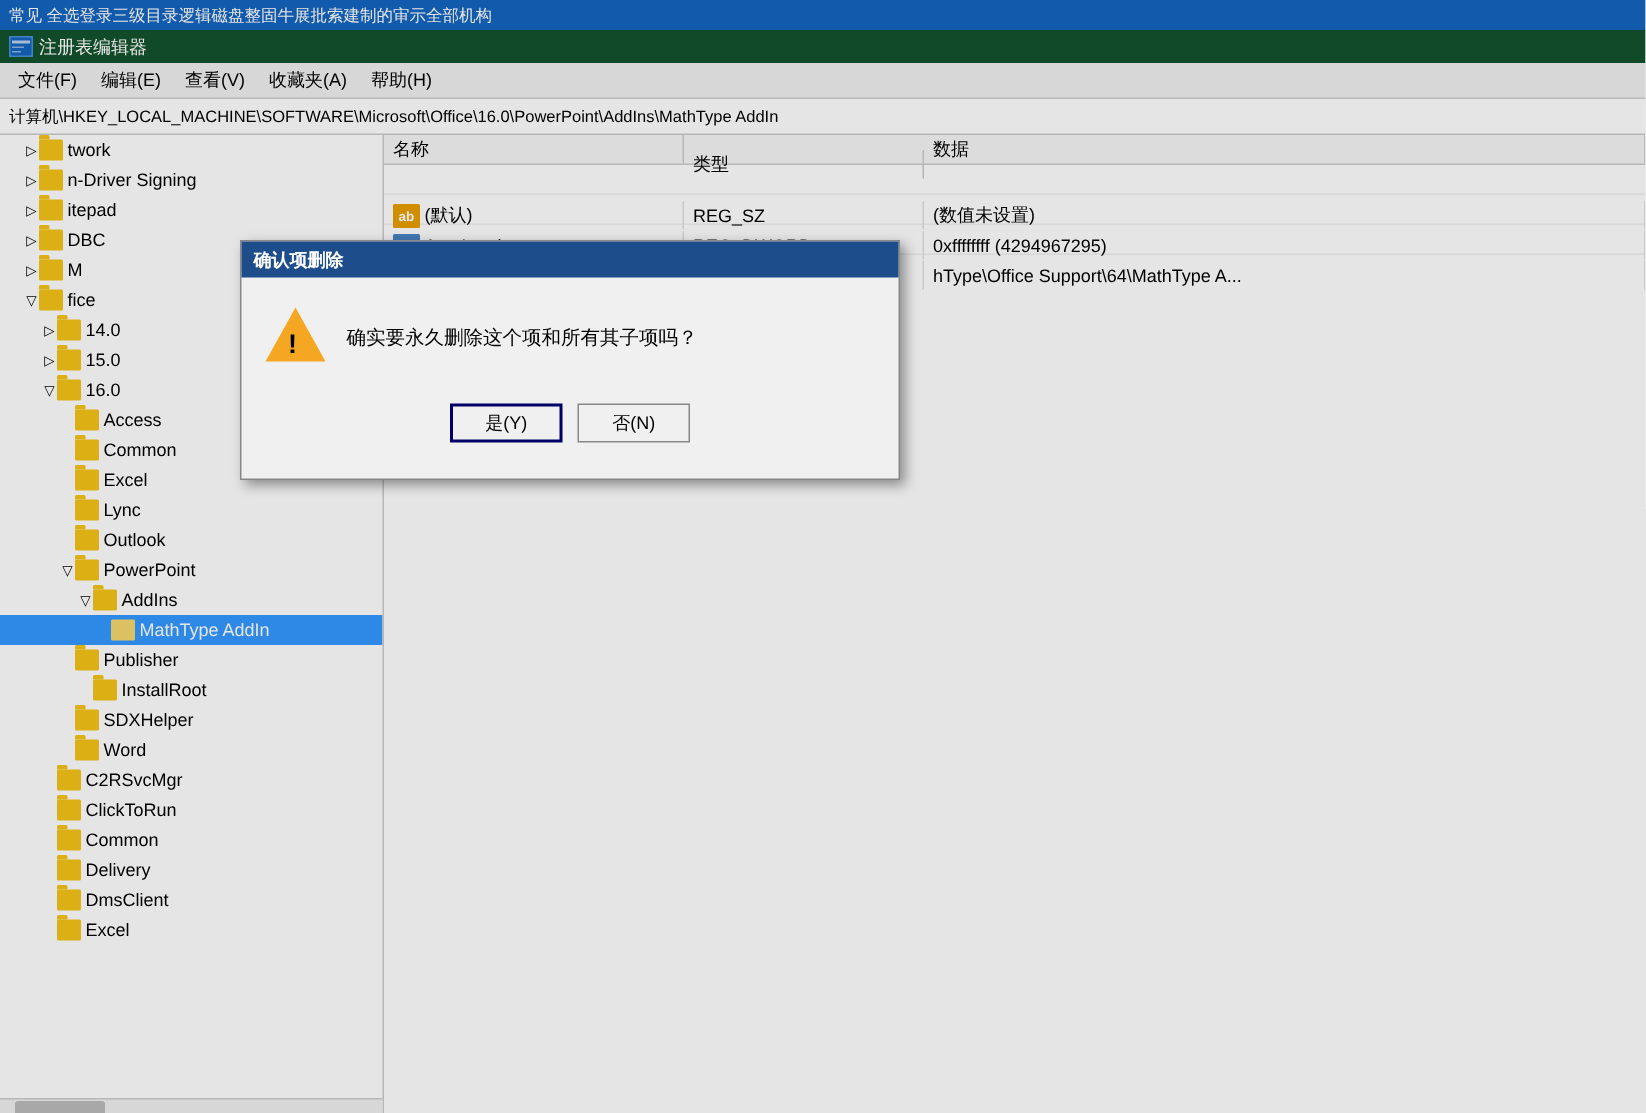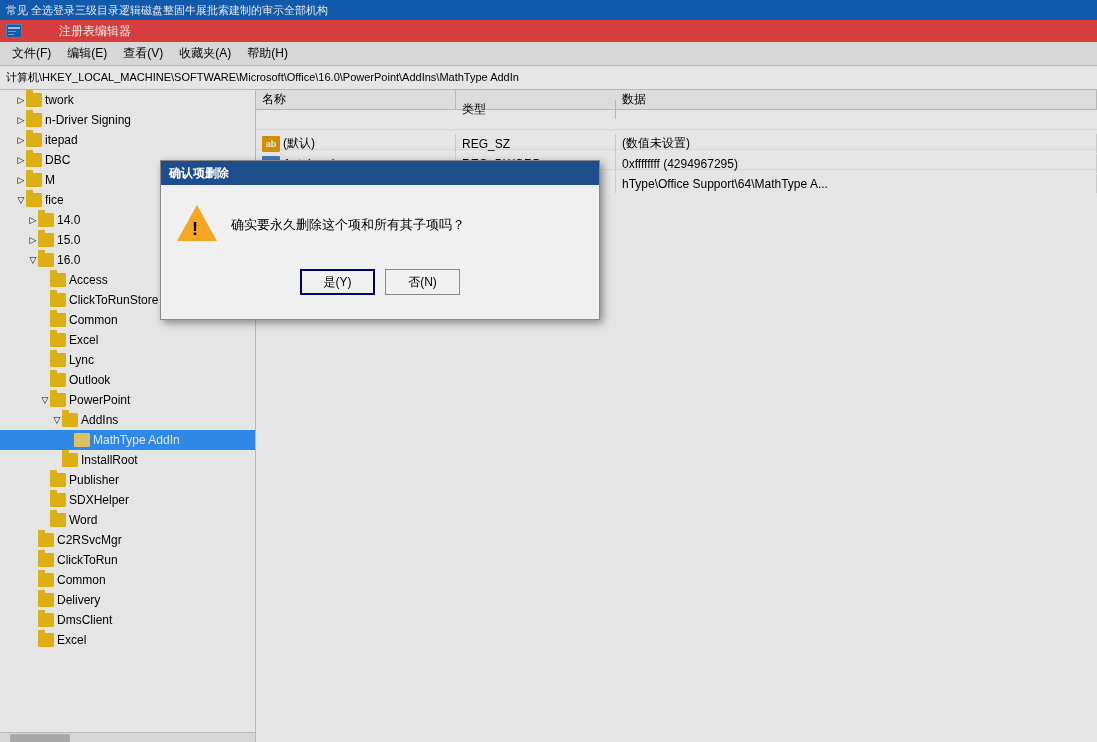--- a/index.html
+++ b/index.html
@@ -8,28 +8,27 @@
       font-size: 12px;
       background: #f0f0f0;
       width: 1097px;
       height: 742px;
       overflow: hidden;
       position: relative;
     }
 
     
     .title-bar {
-      background: #ef4444;
+      background: #14532d;
       color: white;
       height: 22px;
       display: flex;
       align-items: center;
       padding: 0 6px;
       font-size: 12px;
-      gap: 33px;
     }
     .title-bar-icon {
       width: 16px;
       height: 16px;
       margin-right: 4px;
       background: #4a90d9;
       display: inline-block;
       position: relative;
     }
 
@@ -375,25 +374,20 @@
       <span>16.0</span>
     </div>
     <div class="tree-item indent3">
       <span class="expand-arrow">&nbsp;</span>
       <span class="folder-icon folder-yellow"></span>
       <span>Access</span>
     </div>
     <div class="tree-item indent3">
       <span class="expand-arrow">&nbsp;</span>
       <span class="folder-icon folder-yellow"></span>
-      <span>ClickToRunStore</span>
-    </div>
-    <div class="tree-item indent3">
-      <span class="expand-arrow">&nbsp;</span>
-      <span class="folder-icon folder-yellow"></span>
       <span>Common</span>
     </div>
     <div class="tree-item indent3">
       <span class="expand-arrow">&nbsp;</span>
       <span class="folder-icon folder-yellow"></span>
       <span>Excel</span>
     </div>
     <div class="tree-item indent3">
       <span class="expand-arrow">&nbsp;</span>
       <span class="folder-icon folder-yellow"></span>
@@ -412,29 +406,29 @@
     <div class="tree-item indent4">
       <span class="expand-arrow">▽</span>
       <span class="folder-icon folder-yellow"></span>
       <span>AddIns</span>
     </div>
     <div class="tree-item selected indent5">
       <span class="expand-arrow">&nbsp;</span>
       <span class="folder-icon" style="background:#f5d76e;width:16px;height:14px;display:inline-block;margin-right:3px;border-radius:1px;"></span>
       <span>MathType AddIn</span>
     </div>
+    <div class="tree-item indent3">
+      <span class="expand-arrow">&nbsp;</span>
+      <span class="folder-icon folder-yellow"></span>
+      <span>Publisher</span>
+    </div>
     <div class="tree-item indent4">
       <span class="expand-arrow">&nbsp;</span>
       <span class="folder-icon folder-yellow"></span>
       <span>InstallRoot</span>
-    </div>
-    <div class="tree-item indent3">
-      <span class="expand-arrow">&nbsp;</span>
-      <span class="folder-icon folder-yellow"></span>
-      <span>Publisher</span>
     </div>
     <div class="tree-item indent3">
       <span class="expand-arrow">&nbsp;</span>
       <span class="folder-icon folder-yellow"></span>
       <span>SDXHelper</span>
     </div>
     <div class="tree-item indent3">
       <span class="expand-arrow">&nbsp;</span>
       <span class="folder-icon folder-yellow"></span>
       <span>Word</span>

